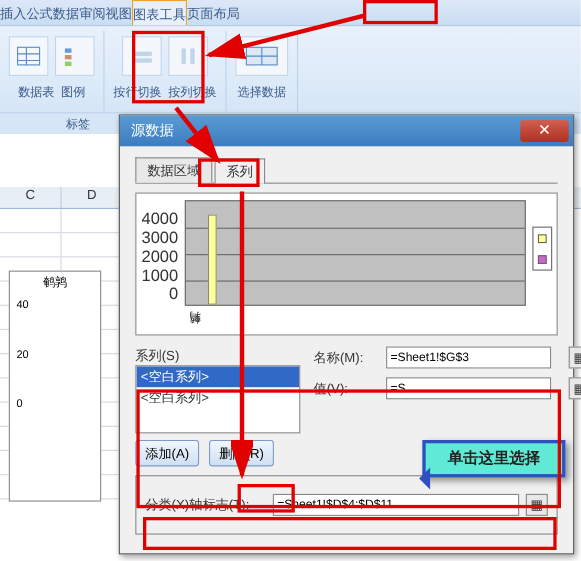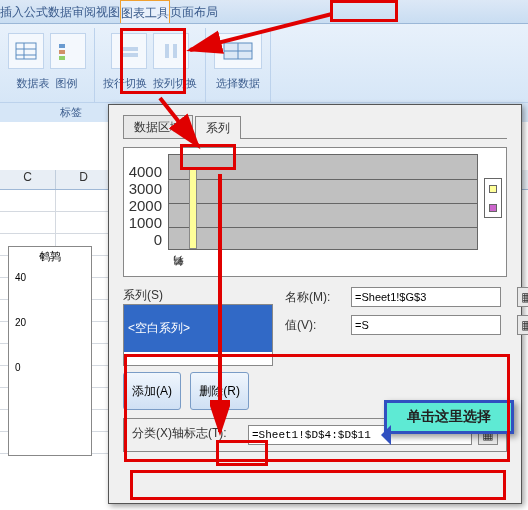--- a/index.html
+++ b/index.html
@@ -33,29 +33,29 @@
 .y-ticks{position:absolute;left:4px;top:4px;font-size:15px;color:#333;display:flex;flex-direction:column;justify-content:flex-end;height:96px;align-items:flex-end;width:34px}
 .plot{position:absolute;left:44px;top:6px;right:28px;height:96px;background:#c0c0c0;border:1px solid #666}
 .plot .grid{position:absolute;left:0;right:0;border-top:1px solid #666}
 .bar{position:absolute;bottom:0;width:8px;background:#ffff99;border:1px solid #888}
 .legend-box{position:absolute;right:4px;top:30px;width:18px;height:40px;border:1px solid #666;background:#fff;font-size:9px;display:flex;flex-direction:column;justify-content:space-around;align-items:center}
 .leg-sw{width:8px;height:8px;border:1px solid #666}
 .x-vert-label{position:absolute;left:48px;bottom:2px;font-size:10px;writing-mode:vertical-rl;transform:rotate(180deg)}
 .series-row{display:flex;gap:12px;margin-bottom:6px}
 .series-list{width:164px}
 .series-box{width:150px;height:62px;border:1px solid #888;background:#fff;font-size:12px;overflow:hidden}
-.series-box .item{padding:15px 4px}
+.series-box .item{padding:1px 4px}
 .series-box .item.sel{background:#3169c6;color:#fff}
 .field-col{flex:1}
 .field-row{display:flex;align-items:center;margin-bottom:8px;gap:16px}
 .field-row label{width:50px;font-size:12px}
 .field-row input{flex:1;height:20px;border:1px solid #888;padding:0 3px;font-size:11px}
 .pick-btn{width:20px;height:20px;border:1px solid #888;background:#e8e8e8;display:flex;align-items:center;justify-content:center}
-.btn{height:38px;padding:0 8px;border:1px solid #7a9cc6;background:linear-gradient(#f0f6fd,#cfe0f4);border-radius:3px;font-size:12px;margin-right:6px}
-.axis-row{border:1px solid #888;padding:6px 8px;display:flex;gap:6px;margin-top:8px}
+.btn{height:24px;padding:0 8px;border:1px solid #7a9cc6;background:linear-gradient(#f0f6fd,#cfe0f4);border-radius:3px;font-size:12px;margin-right:6px}
+.axis-row{border:1px solid #888;padding:16px 8px;display:flex;align-items:center;gap:6px;margin-top:8px}
 .callout{position:absolute;right:14px;top:400px;width:130px;height:34px;background:#5eead4;border:3px solid #3050c0;display:flex;align-items:center;justify-content:center;font-size:14px;font-weight:bold;color:#222;box-shadow:3px 3px 6px rgba(0,0,0,.4)}
 .callout::before{content:"";position:absolute;left:-16px;bottom:-14px;border:10px solid transparent;border-right-color:#3050c0}
 svg.arrow{position:absolute;pointer-events:none}
 </style>
 </head>
 <body>
 
 <div class="ribbon-tabs">
   <div class="tab">插入</div>
   <div class="tab">公式</div>
@@ -190,20 +190,24 @@
 <div class="embedded-chart">
   <div style="text-align:center;padding:2px">鹌鹑</div>
   <div style="padding:6px;font-size:10px;display:flex;flex-direction:column;gap:34px">
     <span>40</span>
     <span>20</span>
     <span>0</span>
   </div>
 </div>
 
 <div class="dialog">
+  <div class="dlg-title">
+    <span>源数据</span>
+    <div class="dlg-close">✕</div>
+  </div>
   <div class="dlg-body">
     <div class="dlg-tabs">
       <div class="dlg-tab">数据区域</div>
       <div class="dlg-tab active">系列</div>
     </div>
 
     <div class="chart-preview">
       <div class="y-ticks">
         <span>4000</span>
         <span>3000</span>
@@ -250,21 +254,21 @@
       </div>
     </div>
 
     <div style="margin-top:4px">
       <button class="btn">添加(A)</button>
       <button class="btn">删除(R)</button>
     </div>
 
     <div class="axis-row">
       <label style="width:110px">分类(X)轴标志(T):</label>
-      <input style="flex: 1 1 0%; height: 20px; border: 1px solid rgb(136, 136, 136); padding: 0px 3px; font-size: 11px; font-family: Liberation Mono, monospace;" value="=Sheet1!$D$4:$D$11">
+      <input style="flex: 1 1 0%; height: 20px; border: 1px solid rgb(136, 136, 136); padding: 0px 3px; font-size: 11px;" value="=Sheet1!$D$4:$D$11">
       <div class="pick-btn">
           <span>▦</span>
         </div>
     </div>
   </div>
 </div>
 
 <div class="callout">单击这里选择</div>
 
 <div class="red-box" style="left:330px;top:0;width:68px;height:22px"></div>

